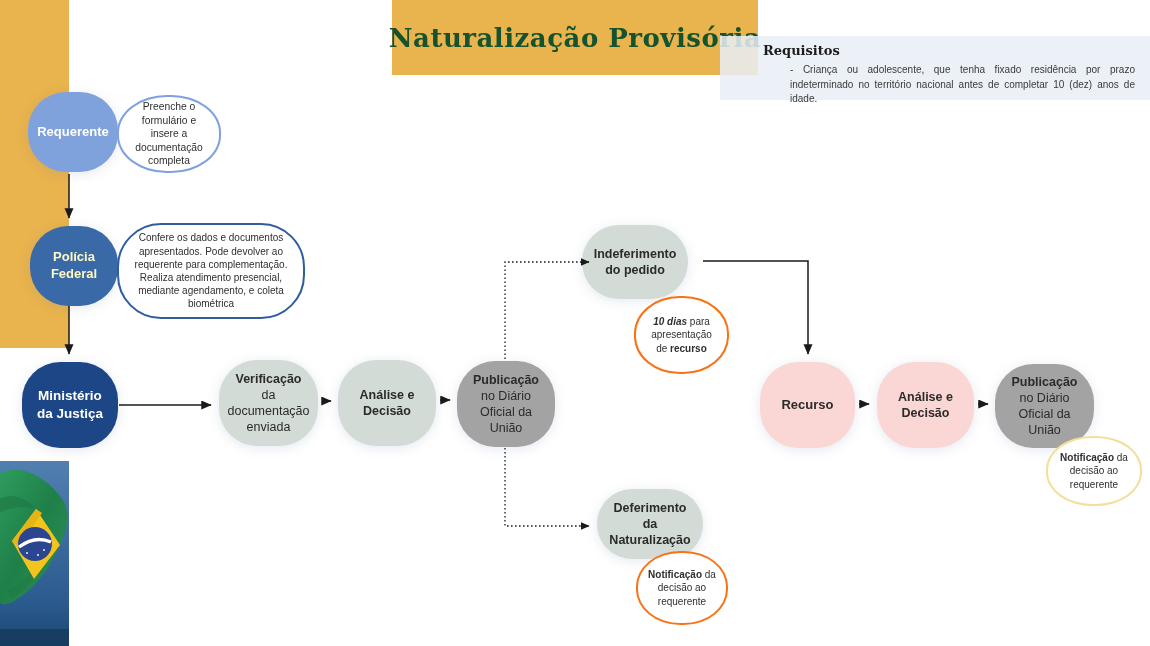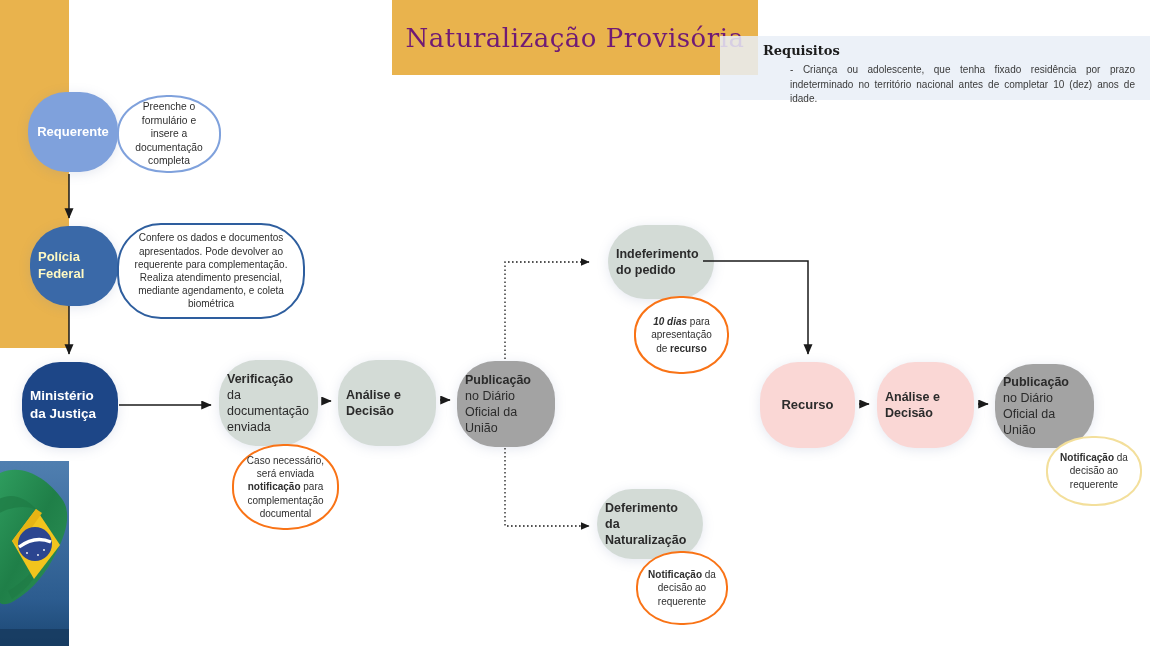--- a/index.html
+++ b/index.html
@@ -10,32 +10,32 @@
     color:#2b2b2b;
   }
   .abs{position:absolute;}
   
   #gold-bar{left:0;top:0;width:69px;height:348px;background:#E9B34D;}
   #flag{left:0;top:461px;width:69px;height:185px;}
   
   #banner{left:392px;top:0;width:366px;height:75px;background:#E9B34D;z-index:1;
     display:flex;align-items:center;justify-content:center;}
   #banner h1{margin:0;font-family:"DejaVu Serif","Liberation Serif",serif;
-    font-weight:normal;font-size:26px;color:#701a75;letter-spacing:.5px;white-space:nowrap;}
+    font-weight:bold;font-size:26px;color:#14532d;letter-spacing:.5px;white-space:nowrap;}
   
   #requisitos{left:720px;top:36px;width:430px;height:64px;background:rgba(233,239,247,0.85);z-index:2;}
   #requisitos h2{margin:7px 0 0 43px;font-family:"DejaVu Serif","Liberation Serif",serif;
     font-size:13px;color:#1c1c1c;}
   #requisitos p{margin:5px 15px 0 70px;font-size:10px;line-height:1.45;
     text-align:justify;color:#3a3a3a;}
   
   #connectors{left:0;top:0;width:1150px;height:646px;z-index:3;pointer-events:none;}
   
   .node{z-index:2;border-radius:38px;display:flex;align-items:center;justify-content:center;
-    box-shadow:0 2px 12px rgba(110,130,170,0.18);}
+    text-align:center;box-shadow:0 2px 12px rgba(110,130,170,0.18);}
   .node .nt{font-size:12.5px;line-height:1.3;padding:0 8px;}
   .node .nt b{font-weight:bold;}
   .node.blue-light{background:#7FA1DC;color:#ffffff;}
   .node.blue-med{background:#3A69A8;color:#fef9c3;}
   .node.navy{background:#1D4687;color:#ffffff;}
   .node.sage{background:#D3DBD6;color:#2b2b2b;}
   .node.yellow{background:#a3a3a3;color:#2b2b2b;}
   .node.pink{background:#FAD7D5;color:#2b2b2b;}
   .node.blue-light .nt,.node.blue-med .nt,.node.navy .nt{font-weight:bold;font-size:13px;}
   .blockb b{display:block;}
@@ -130,21 +130,21 @@
   </div>
 
   <div class="abs node sage" style="left:338px;top:360px;width:98px;height:86px;">
     <div class="nt"><b>Análise e Decisão</b></div>
   </div>
 
   <div class="abs node yellow" style="left:457px;top:361px;width:98px;height:86px;">
     <div class="nt blockb"><b>Publicação</b><span>no Diário Oficial da União</span></div>
   </div>
 
-  <div class="abs node sage" style="left:608px;top:225px;width:106px;height:74px;">
+  <div class="abs node sage" style="left:582px;top:225px;width:106px;height:74px;">
     <div class="nt"><b>Indeferimento do pedido</b></div>
   </div>
 
   <div class="abs node sage" style="left:597px;top:489px;width:106px;height:70px;">
     <div class="nt"><b>Deferimento da Naturalização</b></div>
   </div>
 
   <div class="abs node pink" style="left:760px;top:362px;width:95px;height:86px;">
     <div class="nt" style="font-size:13px;"><b>Recurso</b></div>
   </div>
@@ -158,23 +158,20 @@
   </div>
 
   <div class="abs callout co-bluelight" style="left:117px;top:95px;width:100px;height:74px;">
     <div class="ct" style="font-size:10.3px;">Preenche o formulário e insere a documentação completa</div>
   </div>
 
   <div class="abs callout co-blue" style="left:117px;top:223px;width:184px;height:92px;border-radius:44px;">
     <div class="ct">Confere os dados e documentos apresentados. Pode devolver ao requerente para complementação. Realiza atendimento presencial, mediante agendamento, e coleta biométrica</div>
   </div>
 
-  <div class="abs callout co-gray" style="left:232px;top:444px;width:103px;height:82px;">
-    <div class="ct"><span>Caso necessário, será enviada </span><b>notificação</b><span> para complementação documental</span></div>
-  </div>
 
   <div class="abs callout co-gray" style="left:634px;top:296px;width:91px;height:74px;">
     <div class="ct"><b><i>10 dias</i></b><span> para apresentação de </span><b>recurso</b></div>
   </div>
 
   <div class="abs callout co-yellow" style="left:1046px;top:436px;width:92px;height:66px;">
     <div class="ct"><b>Notificação</b><span> da decisão ao requerente</span></div>
   </div>
 
   <div class="abs callout co-gray" style="left:636px;top:551px;width:88px;height:70px;">

